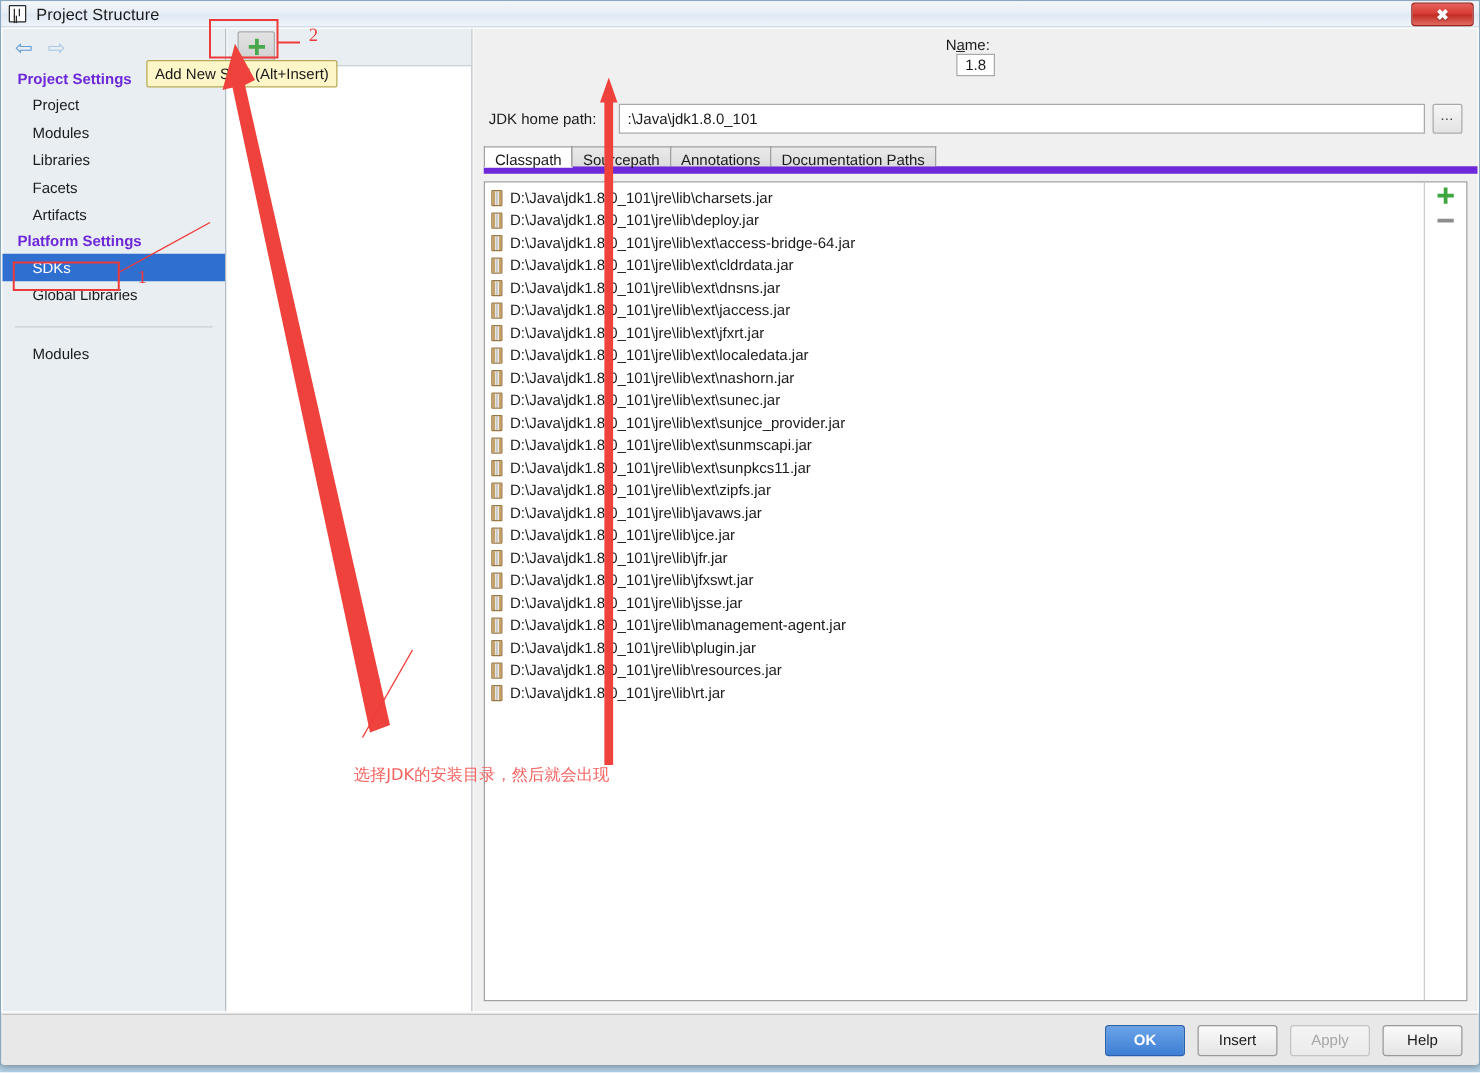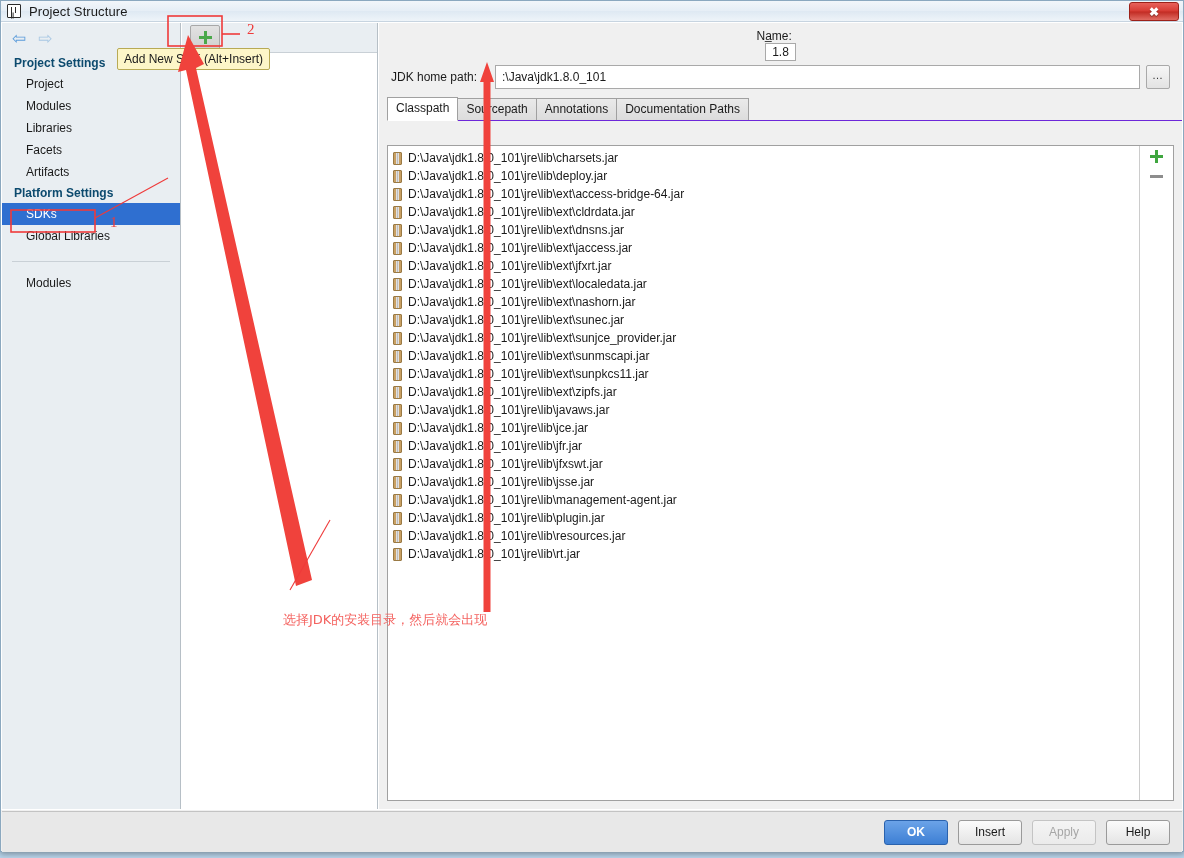--- a/index.html
+++ b/index.html
@@ -72,21 +72,21 @@
   .sidebar {
     position: absolute; left: 1px; top: 1px; width: 179px; height: 786px;
     background: #e9eef2;
     border-right: 1px solid #b6bfc6;
   }
   .nav-row { height: 30px; display:flex; align-items:center; padding-left: 10px; gap: 12px; }
   .nav-arrow { font-size: 17px; color: #5c9ddb; line-height: 1; cursor: pointer; }
   .nav-arrow.disabled { color: #a9c8e4; }
 
   .group-hdr {
-    font-size: 12px; font-weight: bold; color: #0c4a6e;
+    font-size: 12px; font-weight: bold; color: #6d28d9;
     padding: 3px 0 3px 12px;
   }
   .nav-item {
     font-size: 12px; color: #1a1a1a;
     padding: 4px 0 4px 24px; cursor: pointer; line-height: 14px;
   }
   .nav-item.selected { background: #2f6fd0; color: #ffffff; }
   .side-div { height:1px; background:#c9d0d6; margin: 14px 10px 10px 10px; }
 
   
@@ -130,22 +130,22 @@
     width: 24px; height: 24px; margin-left: 6px;
     background: linear-gradient(180deg,#f6f6f6,#e3e3e3);
     border:1px solid #a9a9a9; border-radius:2px;
     display:flex; align-items:center; justify-content:center;
     font-size: 11px; color:#333; cursor:pointer; letter-spacing:1px;
     padding-bottom: 5px;
   }
 
   
   .tabstrip {
-    display:flex; align-items:flex-end; height: 22px; margin: 6px 0 0 8px;
-    border-bottom: 1px solid #6d28d9; padding-left: 0;
+    display:flex; height: 22px; margin: 6px 0 0 8px;
+    border-bottom: 6px solid #6d28d9; padding-left: 0;
   }
   .tab {
     font-size: 12px; color:#1a1a1a; padding: 3px 8px 3px 8px;
     background: linear-gradient(180deg,#eaeaea,#dcdcdc);
     border: 1px solid #a0a0a0; border-bottom: none; margin-right: -1px;
     cursor: pointer; line-height: 15px;
   }
   .tab.active {
     background: #ffffff; border-bottom: 1px solid #ffffff;
     margin-bottom: -1px; padding-bottom: 4px;
@@ -279,21 +279,21 @@
         </div>
       </div>
 
       <div class="rightpane">
 
         <div class="field-row" style="margin-top:6px;flex-direction:column;">
           <span class="field-label lbl-name">Na̲me:</span>
           <div class="txtinput">1.8</div>
         </div>
 
-        <div class="field-row" style="margin-top:0;">
+        <div class="field-row" style="margin-top:18px;">
           <span class="field-label lbl-jdk">JDK home path:</span>
           <div class="txtinput">:\Java\jdk1.8.0_101</div>
           <div class="browse-btn">
             <span>…</span>
           </div>
         </div>
 
         <div class="tabstrip">
           <div class="tab active">Classpath</div>
           <div class="tab">Sourcepath</div>

